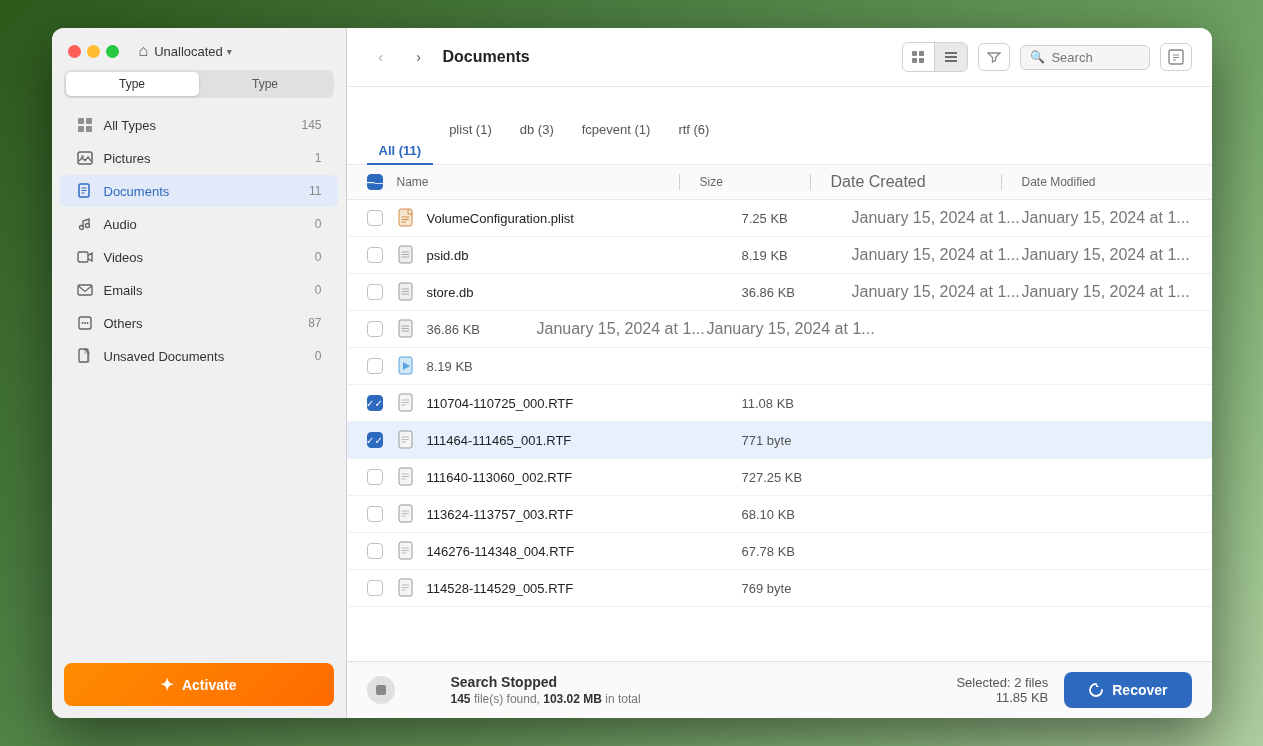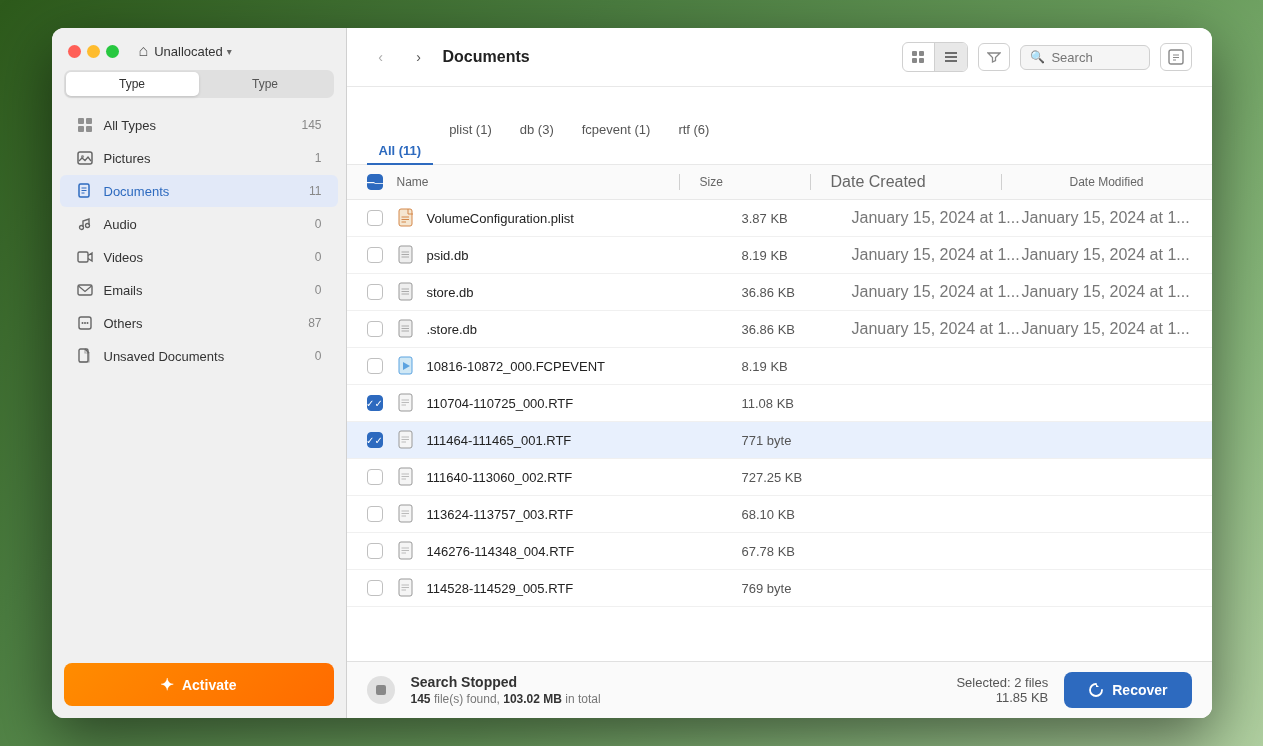--- a/index.html
+++ b/index.html
@@ -269,21 +269,21 @@
       border-bottom: 1px solid #e8e8e8;
       background: #fafafa;
       position: sticky;
       top: 0;
       z-index: 1;
     }
     .col-check { width: 30px; flex-shrink: 0; }
     .col-name { flex: 1; font-size: 12px; color: #666; font-weight: 500; }
     .col-size { width: 110px; font-size: 12px; color: #666; font-weight: 500; flex-shrink: 0; }
     .col-date-created { width: 170px; font-size: 16px; color: #666; font-weight: 500; flex-shrink: 0; }
-    .col-date-modified { width: 170px; font-size: 12px; color: #666; font-weight: 500; flex-shrink: 0; text-align: center; }
+    .col-date-modified { width: 170px; font-size: 12px; color: #666; font-weight: 500; flex-shrink: 0; }
     .table-row {
       display: flex;
       align-items: center;
       padding: 8px 20px;
       border-bottom: 1px solid #f0f0f0;
       cursor: pointer;
     }
     .table-row.selected { background: #e8f0fd; }
     .checkbox {
       width: 16px;
@@ -344,21 +344,21 @@
       align-items: center;
       justify-content: center;
       flex-shrink: 0;
     }
     .stop-square {
       width: 10px;
       height: 10px;
       background: #888;
       border-radius: 2px;
     }
-    .status-text { flex: 1; }
+    .status-text { flex: 1; margin-left: 40px; }
     .status-title { font-size: 14px; font-weight: 600; color: #333; }
     .status-subtitle { font-size: 12px; color: #777; margin-top: 2px; }
     .status-subtitle strong { color: #333; }
     .selected-info { font-size: 13px; color: #555; text-align: right; }
     .recover-btn {
       padding: 10px 24px;
       background: #2d6abf;
       border: none;
       border-radius: 8px;
       color: white;
@@ -619,21 +619,21 @@
           <div class="file-icon">
             <svg width="18" height="20" viewBox="0 0 18 20" fill="none">
               <rect x="1" y="1" width="13" height="17" rx="2" fill="#f5e6d0" stroke="#d4884a" stroke-width="1"></rect>
               <path d="M10 1 L10 6 L15 6" stroke="#d4884a" stroke-width="1" fill="none"></path>
               <line x1="3.5" y1="9" x2="11" y2="9" stroke="#d4884a" stroke-width="1"></line>
               <line x1="3.5" y1="11.5" x2="11" y2="11.5" stroke="#d4884a" stroke-width="1"></line>
               <line x1="3.5" y1="14" x2="8" y2="14" stroke="#d4884a" stroke-width="1"></line>
             </svg>
           </div>
           <span class="file-name-cell">VolumeConfiguration.plist</span>
-          <span class="file-size-cell">3.87 KB</span>
+          <span class="file-size-cell">7.25 KB</span>
           <span class="file-date-cell">January 15, 2024 at 1...</span>
           <span class="file-date-cell">January 15, 2024 at 1...</span>
         </div>
 
         <div class="table-row">
           <div class="col-check">
             <div class="checkbox"></div>
           </div>
           <div class="file-icon">
             <svg width="18" height="20" viewBox="0 0 18 20" fill="none">
@@ -672,37 +672,35 @@
             <div class="checkbox"></div>
           </div>
           <div class="file-icon">
             <svg width="18" height="20" viewBox="0 0 18 20" fill="none">
               <rect x="1" y="1" width="13" height="17" rx="2" fill="#eee" stroke="#999" stroke-width="1"></rect>
               <line x1="3.5" y1="7" x2="11" y2="7" stroke="#aaa" stroke-width="1"></line>
               <line x1="3.5" y1="9.5" x2="11" y2="9.5" stroke="#aaa" stroke-width="1"></line>
               <line x1="3.5" y1="12" x2="11" y2="12" stroke="#aaa" stroke-width="1"></line>
             </svg>
           </div>
-          <span class="file-name-cell">.store.db</span>
           <span class="file-size-cell">36.86 KB</span>
           <span class="file-date-cell">January 15, 2024 at 1...</span>
           <span class="file-date-cell">January 15, 2024 at 1...</span>
         </div>
 
         <div class="table-row">
           <div class="col-check">
             <div class="checkbox"></div>
           </div>
           <div class="file-icon">
             <svg width="18" height="20" viewBox="0 0 18 20" fill="none">
               <rect x="1" y="1" width="13" height="17" rx="2" fill="#d0e8f5" stroke="#5ba3e0" stroke-width="1"></rect>
               <polygon points="5,6 12,10 5,14" fill="#5ba3e0"></polygon>
             </svg>
           </div>
-          <span class="file-name-cell">10816-10872_000.FCPEVENT</span>
           <span class="file-size-cell">8.19 KB</span>
           <span class="file-date-cell"></span>
           <span class="file-date-cell"></span>
         </div>
 
         <div class="table-row">
           <div class="col-check">
             <div class="checkbox checked">
               <span style="color:white;font-size:10px;">✓</span>
             </div>

